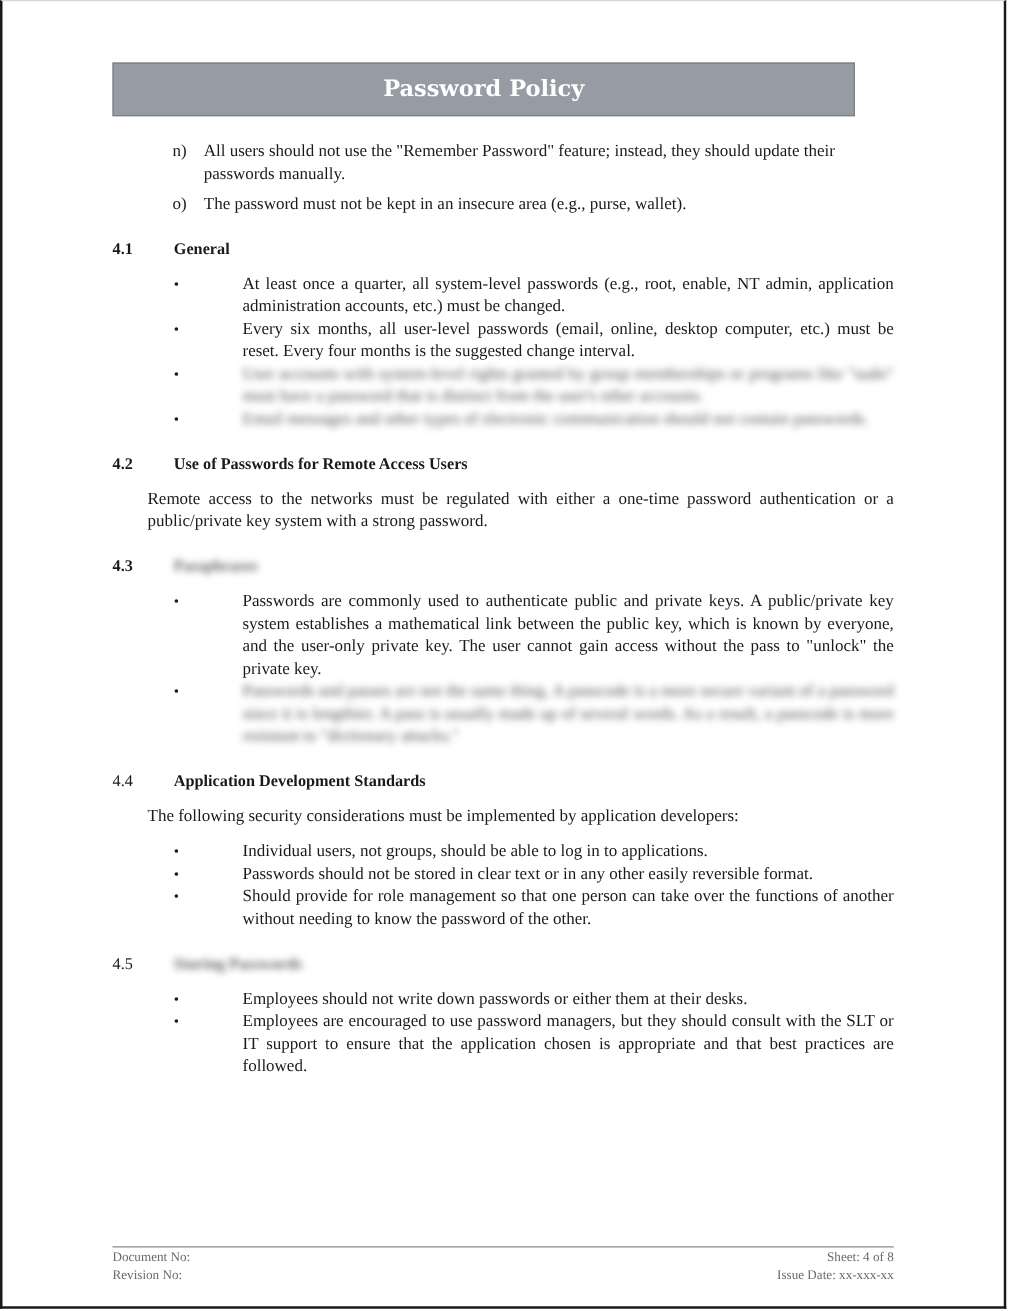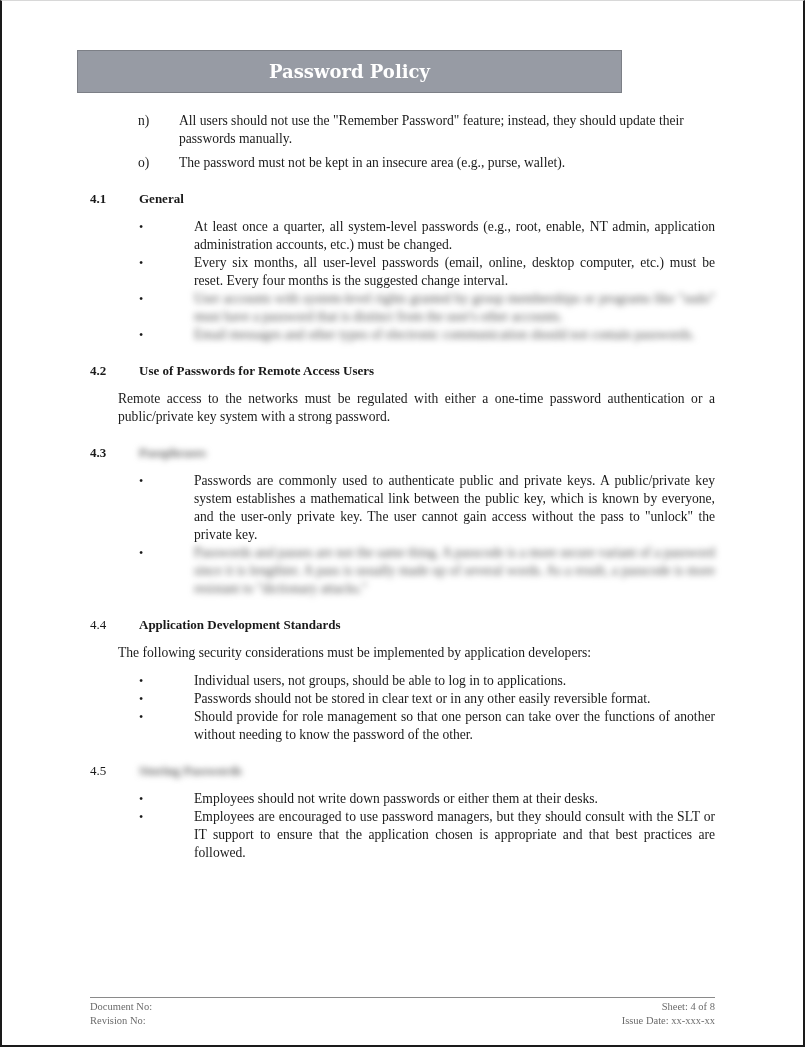--- a/index.html
+++ b/index.html
@@ -6,37 +6,37 @@
     body { width: 807px; height: 1049px; position: relative; overflow: hidden; }
     .page {
       position: absolute; left: 0; top: 0; width: 805px; height: 1047px;
       border-left: 2px solid #1a1a1a; border-right: 2px solid #1a1a1a;
       border-bottom: 2px solid #1a1a1a; border-top: 1px solid #d8d8d8;
       box-sizing: border-box; background: #fff;
       font-family: "DejaVu Serif", "Liberation Serif", serif;
       color: #1a1a1a;
     }
     .title-bar {
-      position: absolute; left: 75px; top: 49px; width: 545px; height: 43px;
+      position: absolute; left: 88px; top: 49px; width: 594px; height: 43px;
       background: #979ba4; border: 1px solid #7c7f86; box-sizing: border-box;
       display: flex; align-items: center; justify-content: center;
     }
     .title-bar span {
       color: #ffffff; font-weight: bold; font-size: 18px;
       font-family: "DejaVu Serif", "Liberation Serif", serif;
     }
     .content {
       position: absolute; left: 88px; top: 111px; width: 625px;
       font-size: 13px; line-height: 18px;
       font-family: "Liberation Serif", "DejaVu Serif", serif;
     }
     .body-text { font-size: 13.6px; }
     .alpha-item { display: flex; margin-left: 48px; }
     .alpha-item .marker { width: 25px; flex: none; }
-    .alpha-item .text { flex: 1; margin-left: 16px; }
+    .alpha-item .text { flex: 1; }
     .section-heading { display: flex; font-weight: bold; font-size: 13px; }
     .section-heading .num { width: 49px; flex: none; }
     .section-heading .num.light { font-weight: normal; }
     .para { margin-left: 28px; text-align: justify; }
     ul.bullets { list-style: none; margin: 0; padding: 0; margin-left: 49px; }
     ul.bullets li { display: flex; text-align: justify; }
     ul.bullets li .dot { width: 24px; flex: none; font-size: 12px; }
     ul.bullets li .text { flex: 1; margin-left: 31px; }
     .blurred { filter: blur(3px); color: #555; user-select: none; }
     .blurred-head { filter: blur(3px); color: #666; }

